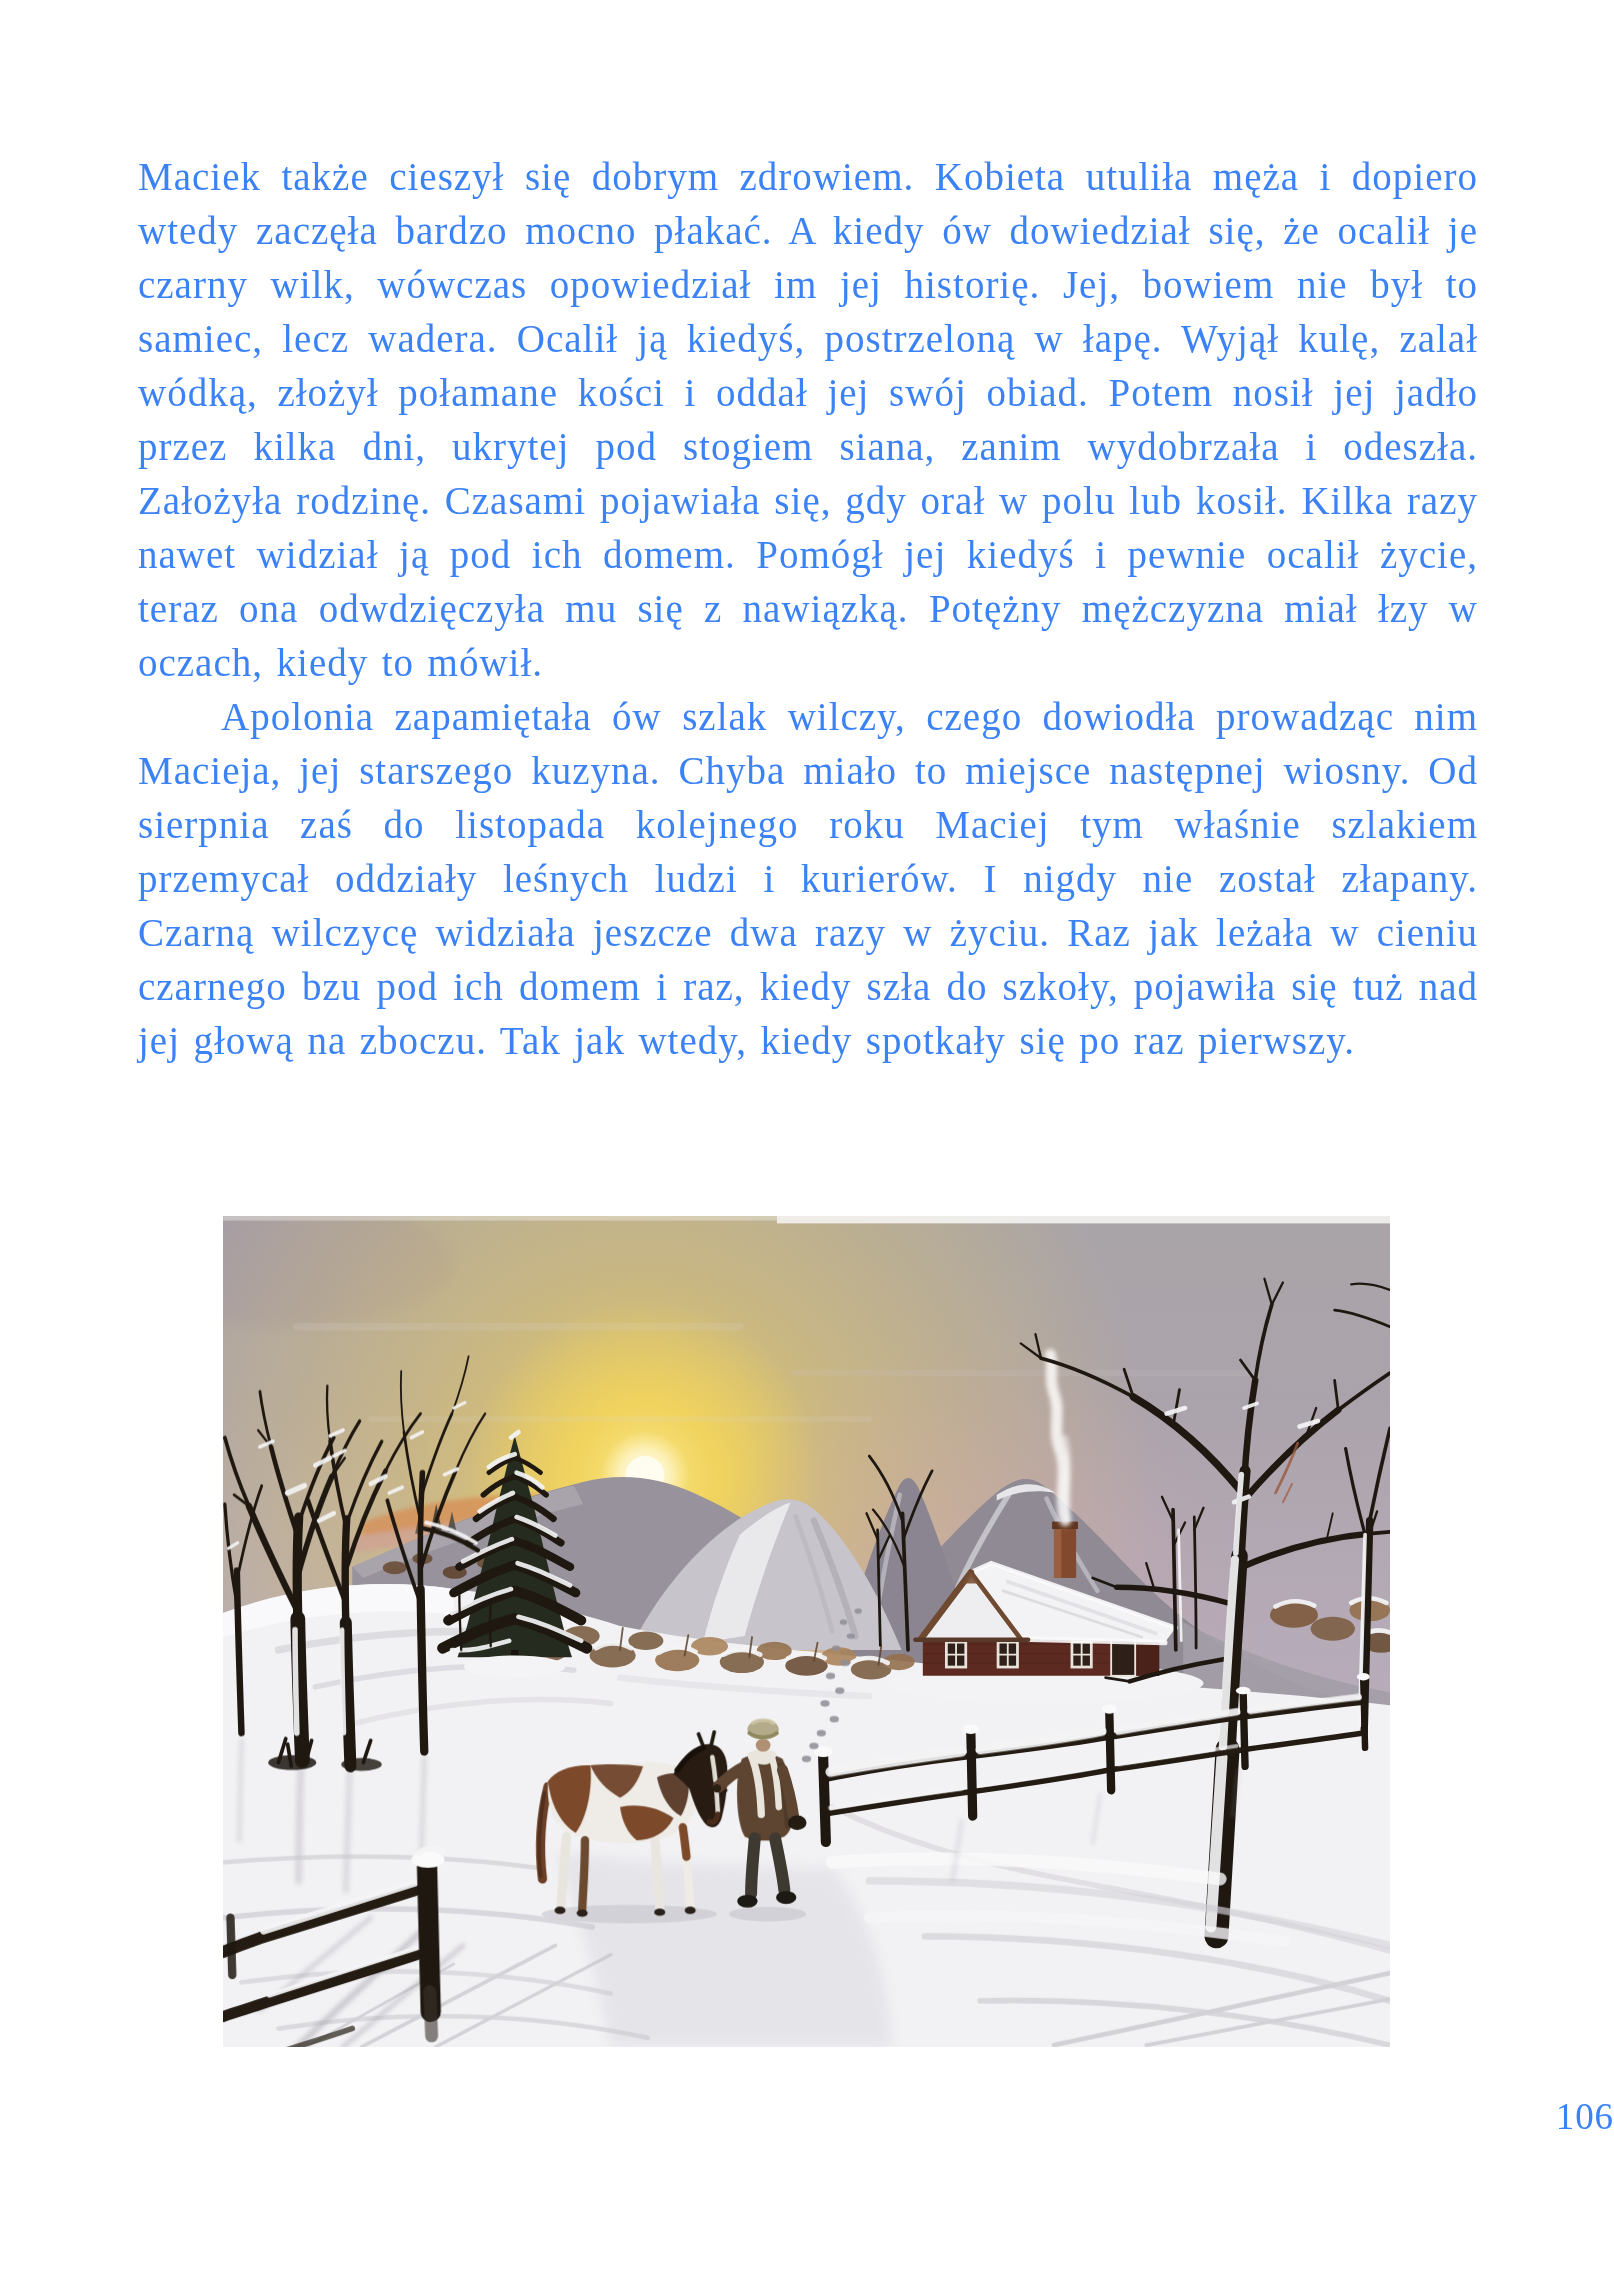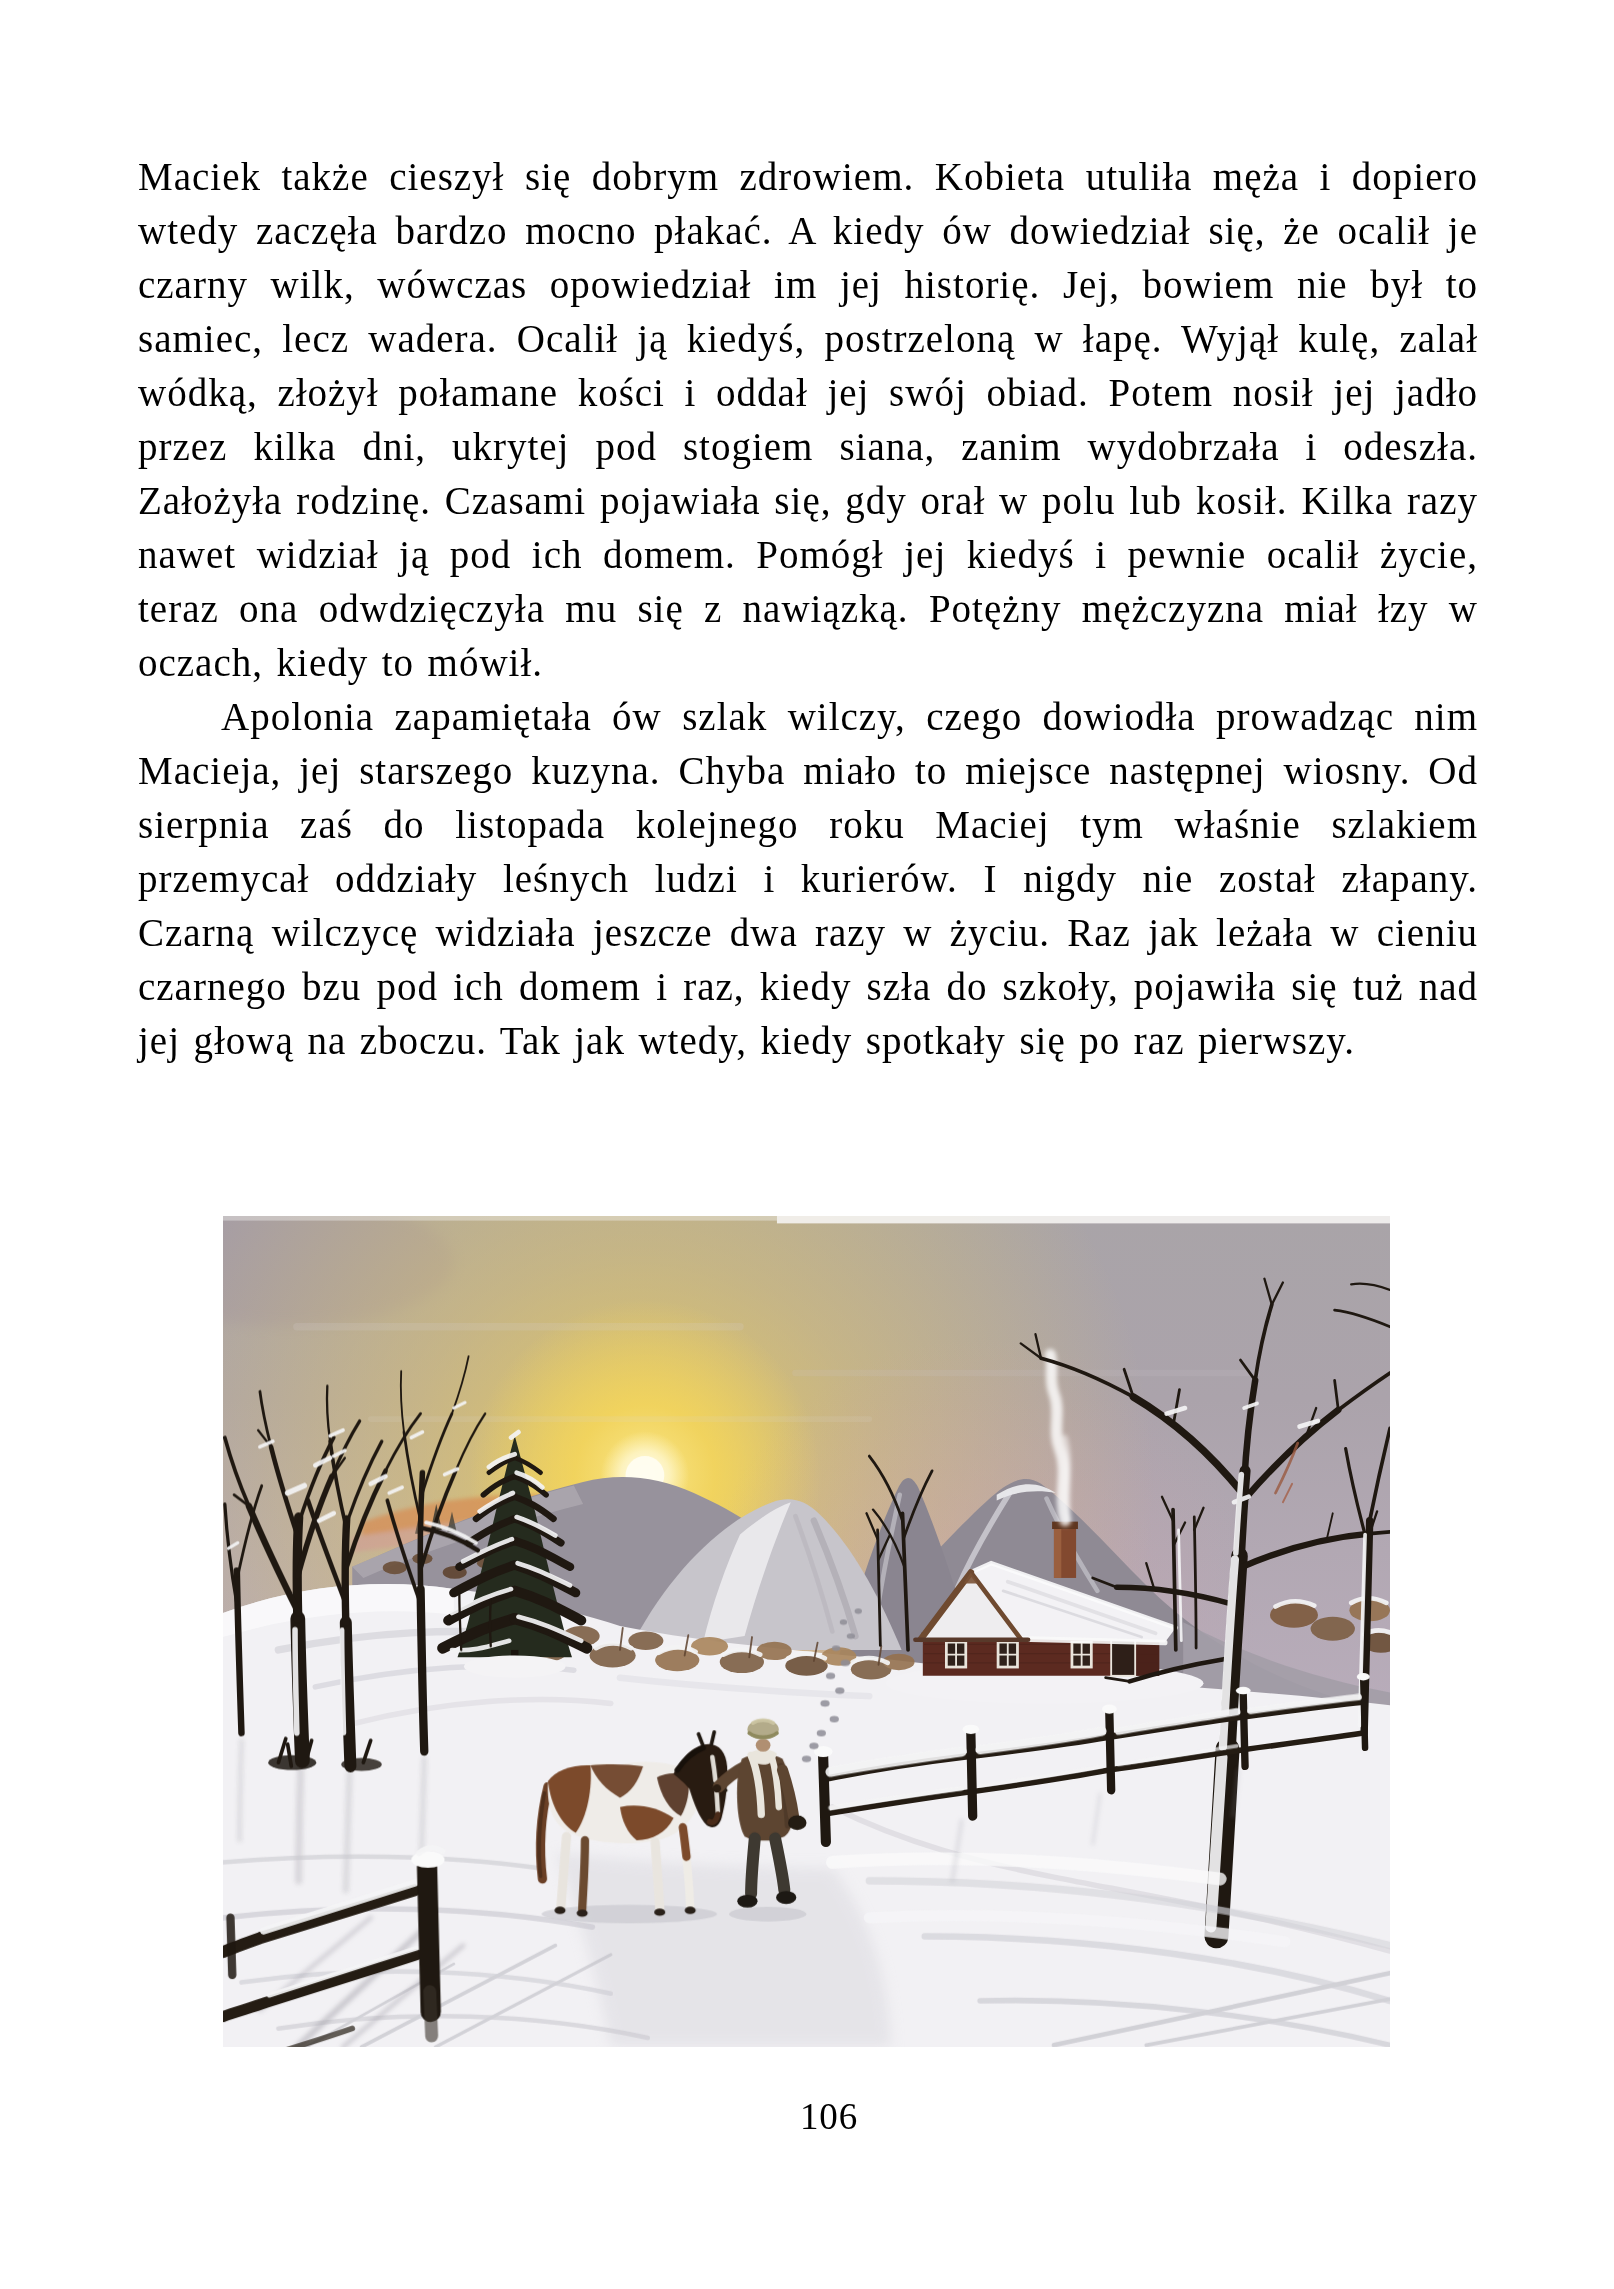--- a/index.html
+++ b/index.html
@@ -1,25 +1,25 @@
 <!DOCTYPE html>
 <html style="font-size:14.8px"><head>
 <meta charset="utf-8">
 <style>
   html,body{margin:0;padding:0;background:#ffffff;}
   .page{position:relative;width:1614px;height:2290px;background:#ffffff;overflow:hidden;
-        font-family:"Liberation Serif", serif;color:#000000;}
+        font-family:"Liberation Serif", serif;color:#3b82f6;}
   .text-block{position:absolute;left:138px;top:150px;width:1340px;
         font-size:39px;line-height:54px;text-align:justify;
         letter-spacing:1px;word-spacing:2.8px;}
   .text-block p{margin:0;}
   .text-block p.indent{text-indent:83px;}
   .figure{position:absolute;left:223px;top:1216px;width:1167px;height:831px;}
   .figure svg{display:block;width:100%;height:100%;}
-  .page-number{position:absolute;left:0;right:0;top:2095px;text-align:center;
+  .page-number{position:absolute;left:0;right:0;top:2095px;text-align:right;
         font-size:37px;letter-spacing:0.9px;padding-left:44px;}
   .br{fill:none;stroke:#1f1811;stroke-linecap:round;stroke-linejoin:round;}
   .sn{fill:none;stroke:#f4f4f5;stroke-linecap:round;stroke-linejoin:round;opacity:.92;}
   .rail{fill:none;stroke:#241c13;stroke-linecap:round;}
   .shade{fill:none;stroke-linecap:round;}
 </style>
 </head>
 <body>
 
 <div class="page">

